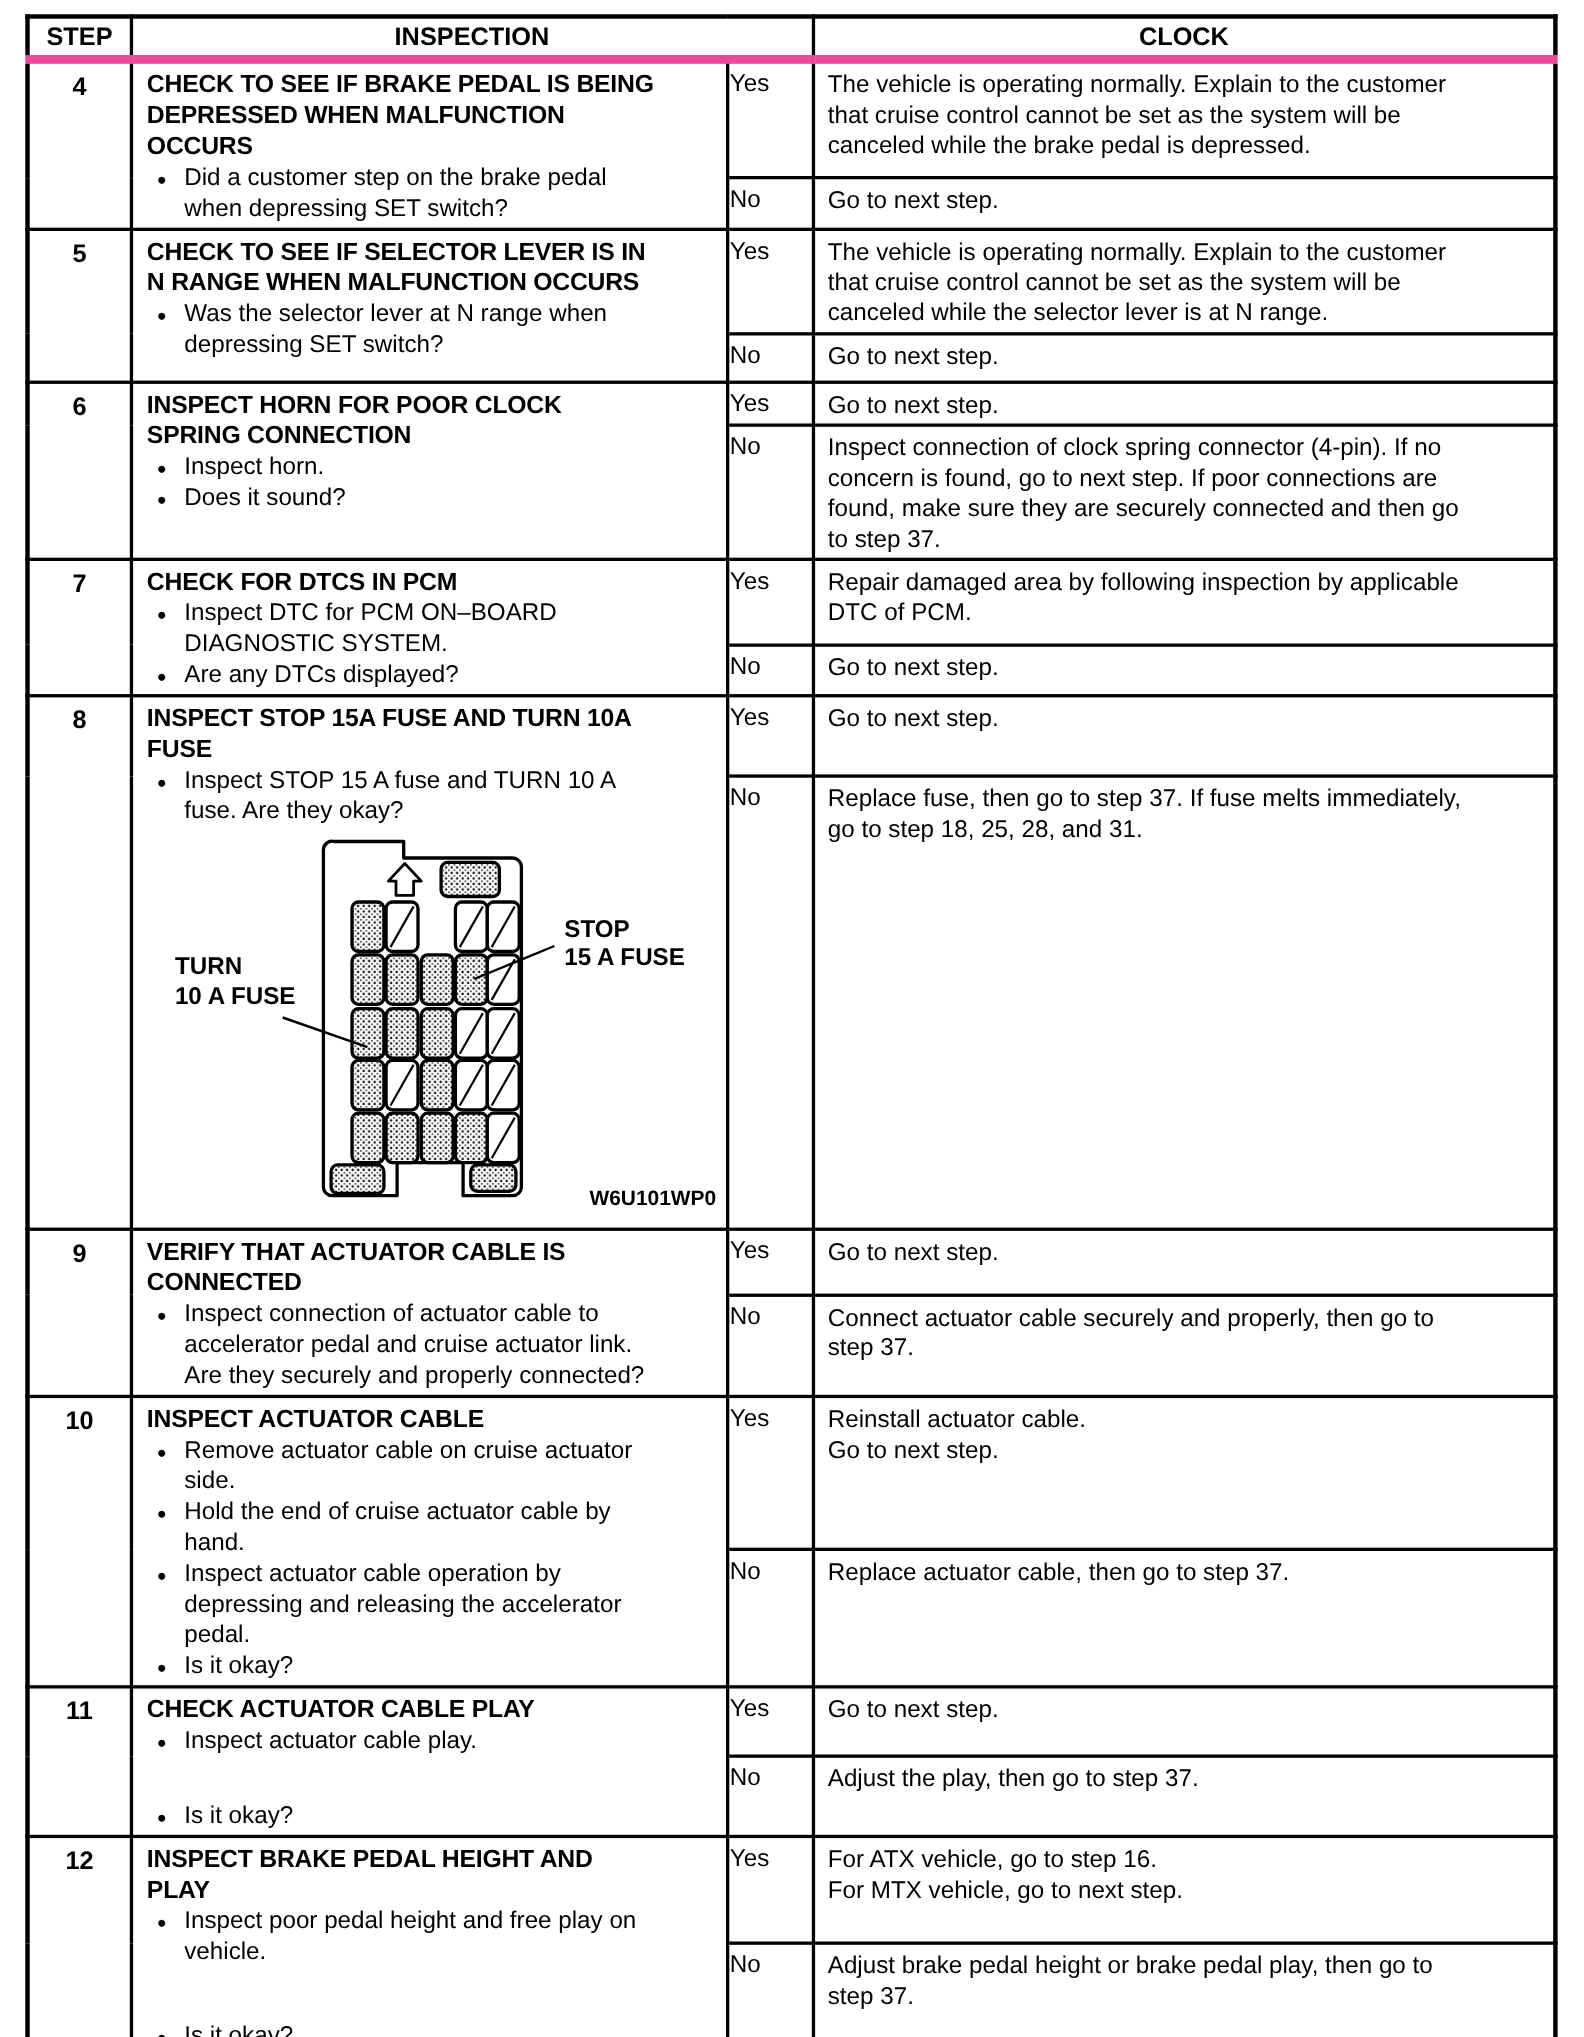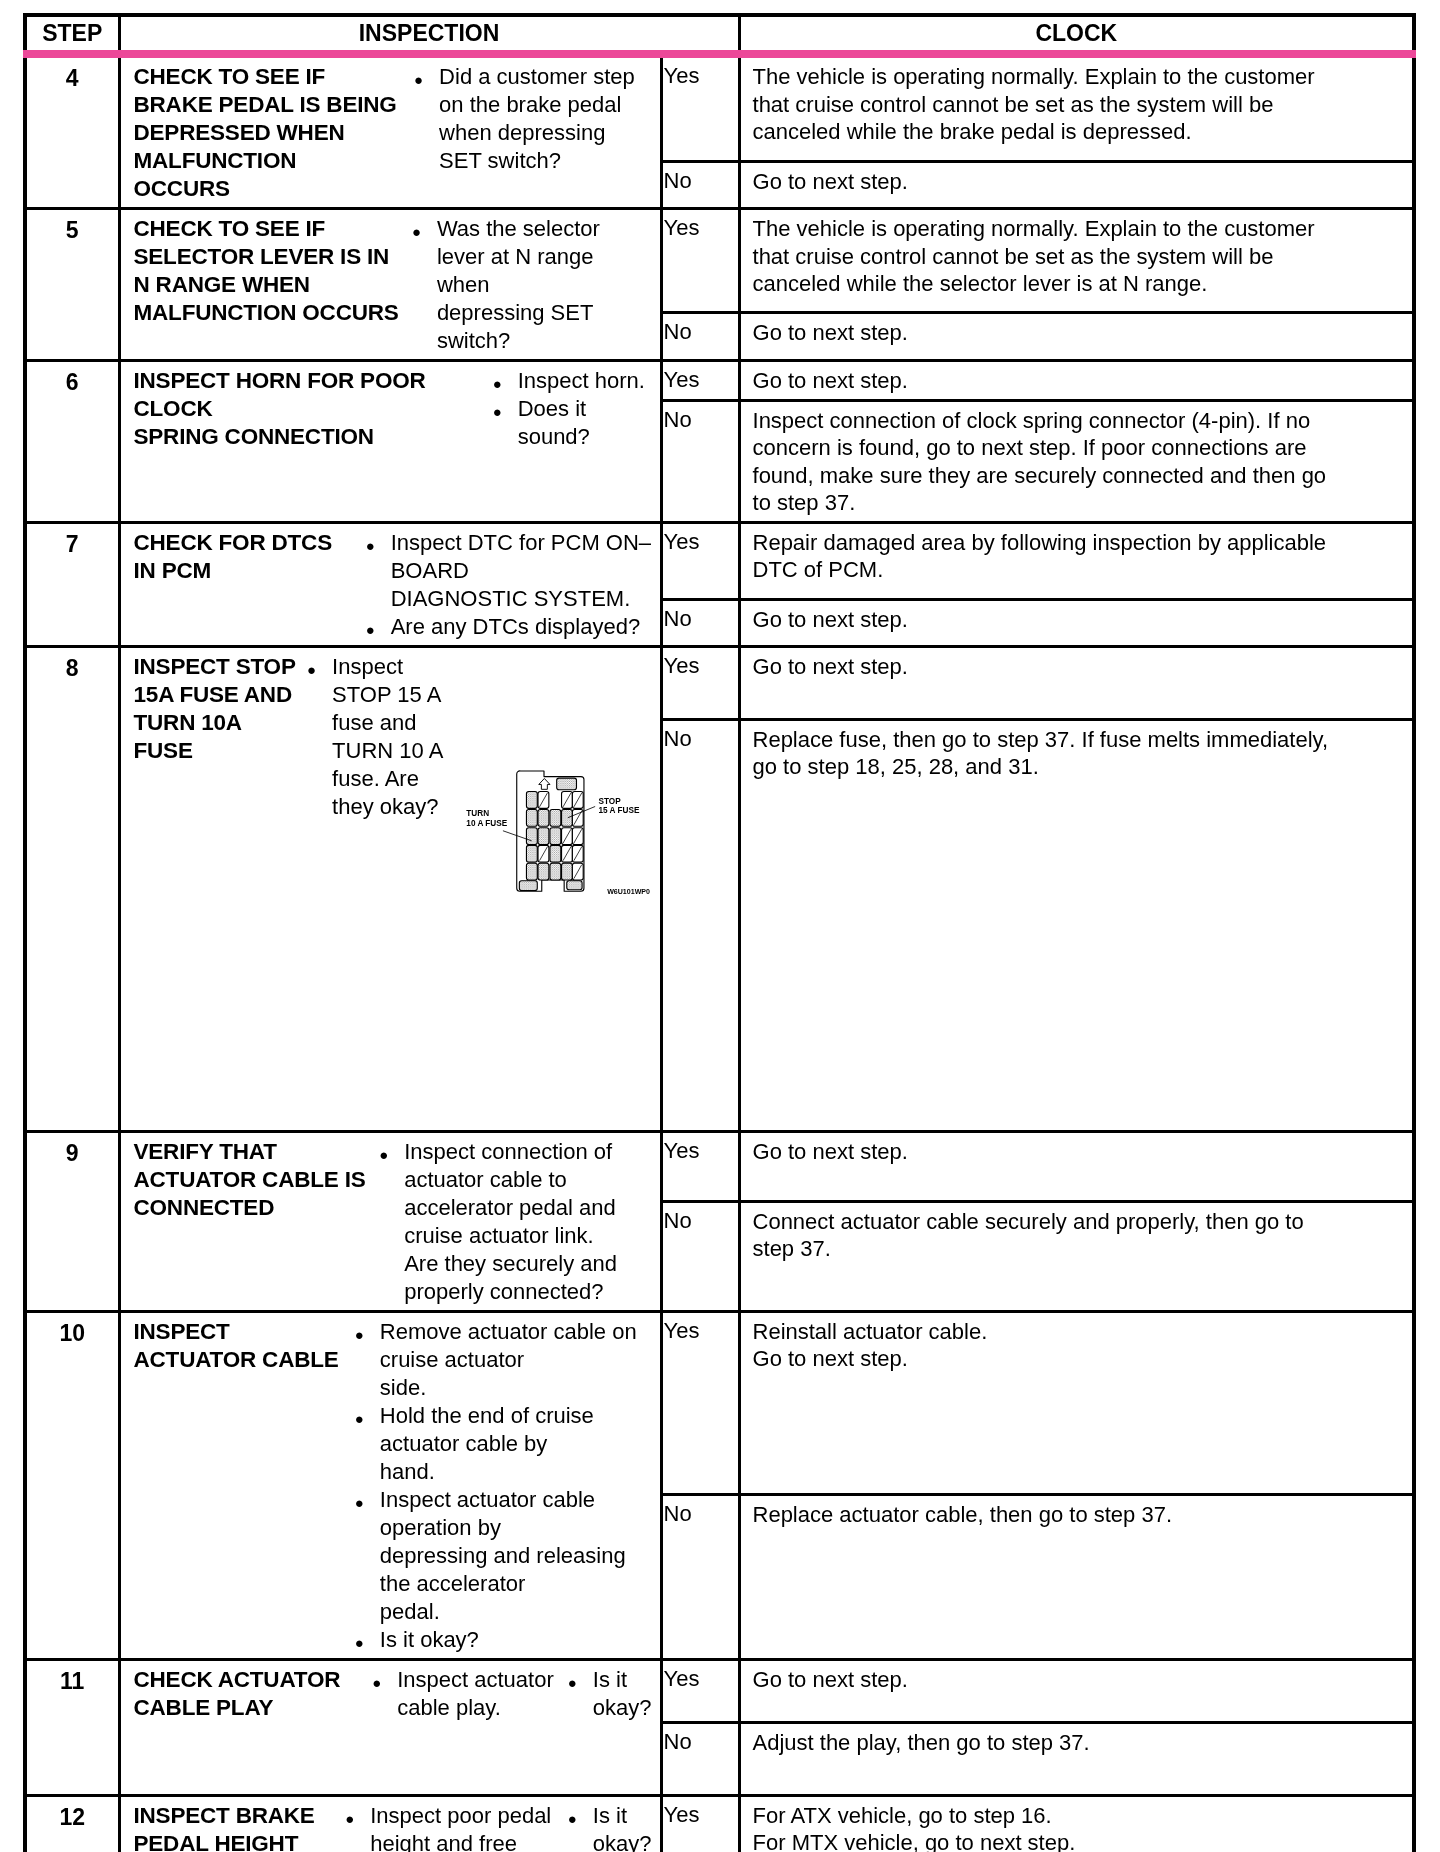--- a/index.html
+++ b/index.html
@@ -23,21 +23,21 @@
     height:39px;
     font-size:23px; font-weight:bold;
     text-align:center; vertical-align:middle;
     padding:0;
   }
   td.step {
     font-size:23px; font-weight:bold;
     text-align:center; padding-top:7px;
   }
   td.insp { padding:5px 8px 4px 13px; }
-  .insp-inner { display:flex; }
+  .insp-inner { display:flex; flex-direction:column; }
   .title {
     font-weight:bold; font-size:22.5px; line-height:28px;
     letter-spacing:-0.2px; white-space:pre-line;
   }
   ul.bullets { margin:0; padding:0; list-style:none; }
   ul.bullets li {
     position:relative; padding-left:34px;
     font-size:22px; line-height:28px; white-space:pre-line;
   }
   ul.bullets li::before {

